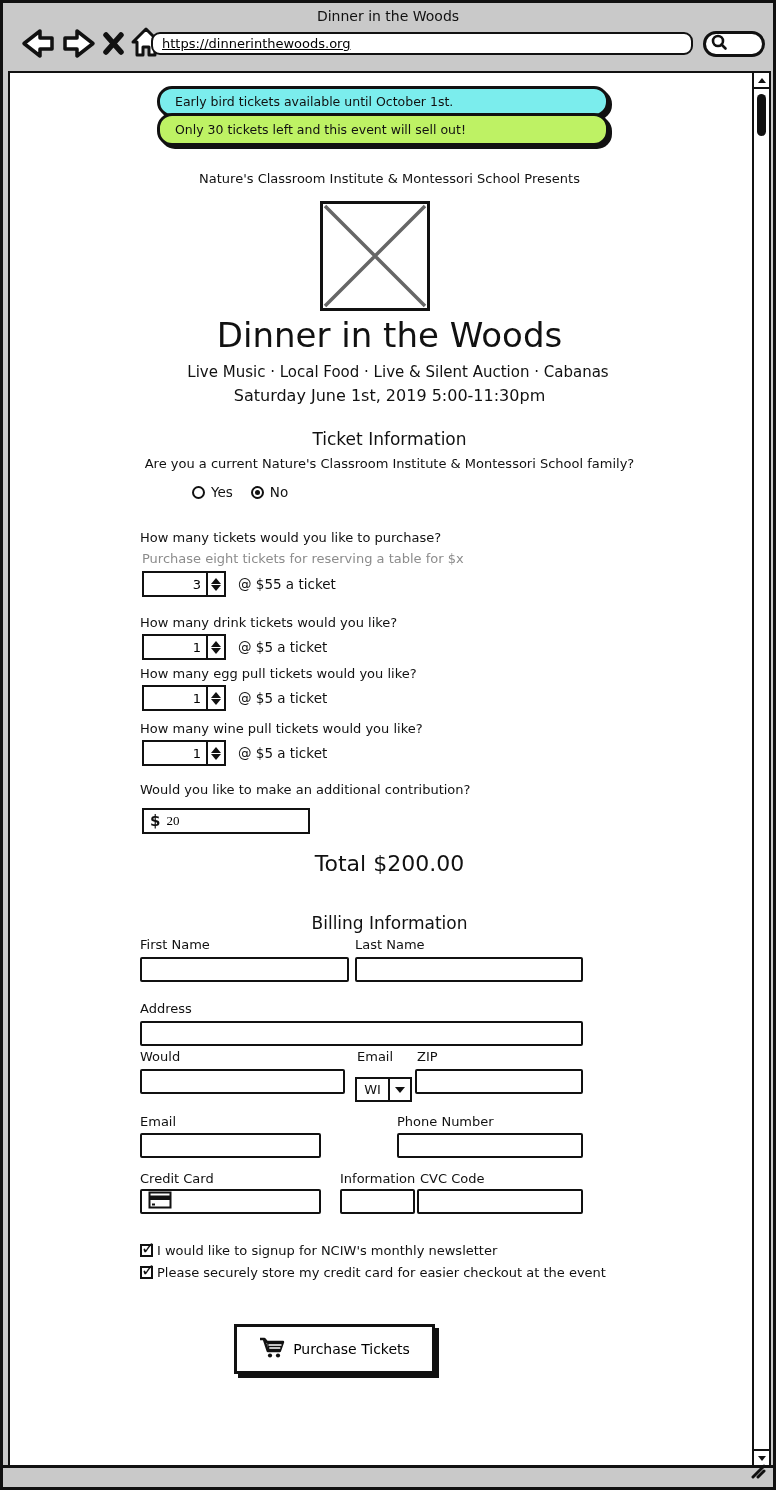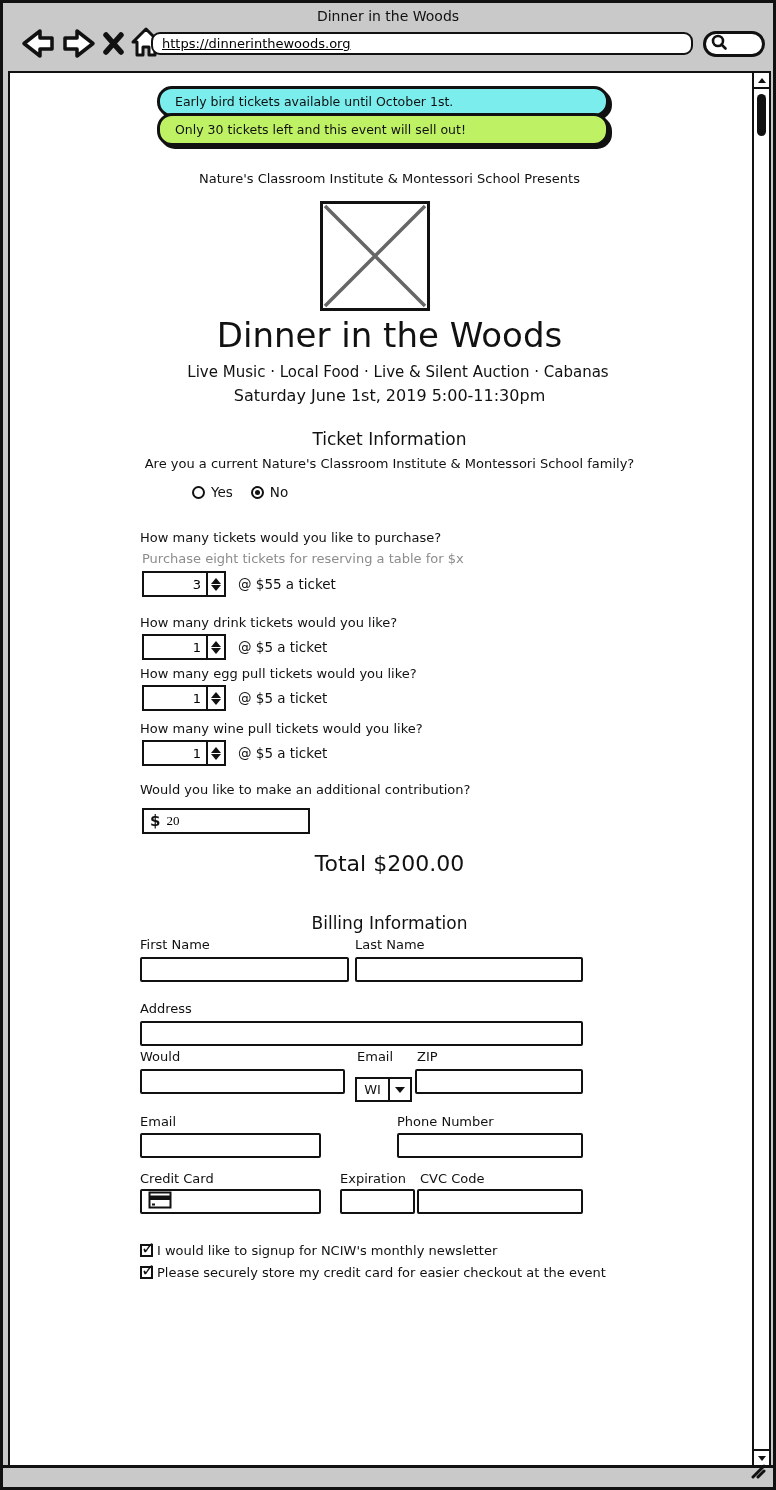--- a/index.html
+++ b/index.html
@@ -241,21 +241,21 @@
         </span>
     </div>
     <input class="inp" style="left: 405px; top: 996px; width: 168px;">
 
     <div class="lbl" style="left:130px; top:1041px;">Email</div>
     <div class="lbl" style="left:387px; top:1041px;">Phone Number</div>
     <input class="inp" style="left: 130px; top: 1060px; width: 181px;">
     <input class="inp" style="left: 387px; top: 1060px; width: 186px;">
 
     <div class="lbl" style="left:130px; top:1098px;">Credit Card</div>
-    <div class="lbl" style="left:330px; top:1098px;">Expiration</div>
+    <div class="lbl" style="left:330px; top:1098px;">Information</div>
     <div class="lbl" style="left:410px; top:1098px;">CVC Code</div>
     <div class="inp cc-box" style="left:130px; top:1116px; width:181px;">
       <span>
         <svg width="24" height="18" viewBox="0 0 24 18">
             <rect x="1.5" y="1.5" width="21" height="15" fill="#fff" stroke="#111" stroke-width="2"></rect>
             <rect x="1.5" y="4.5" width="21" height="4.5" fill="#111"></rect>
             <line x1="4" y1="13.5" x2="9" y2="13.5" stroke="#111" stroke-width="2" stroke-dasharray="3,2"></line>
           </svg>
       </span>
     </div>
@@ -264,20 +264,32 @@
 
     <div class="cb-row" style="left:130px; top:1170px;">
       <span class="cb checked"></span>
       <span>I would like to signup for NCIW's monthly newsletter</span>
     </div>
     <div class="cb-row" style="left:130px; top:1192px;">
       <span class="cb checked"></span>
       <span>Please securely store my credit card for easier checkout at the event</span>
     </div>
 
+    <button class="purchase-btn">
+      <span>
+        <svg width="26" height="22" viewBox="0 0 26 22">
+          <path d="M1 2 L5.5 2 L8 5 L24 5 L20.8 14 L8.8 14 L5 2.5" fill="none" stroke="#111" stroke-width="2.4" stroke-linejoin="round"></path>
+          <path d="M8 5 L24 5 L20.8 14 L8.8 14 Z" fill="#111"></path>
+          <path d="M9.5 8 L22.5 8 M10.3 11 L21.3 11" stroke="#fff" stroke-width="1.4"></path>
+          <circle cx="11" cy="18.5" r="2.1" fill="#111"></circle>
+          <circle cx="19" cy="18.5" r="2.1" fill="#111"></circle>
+        </svg>
+      </span>
+      <span>Purchase Tickets</span>
+    </button>
 
     <div class="scrollbar">
       <div class="scroll-btn up">
         <span class="tri-up" style="border-left-width:4px;border-right-width:4px;border-bottom-width:5px;"></span>
       </div>
       <div class="scroll-thumb"></div>
       <div class="scroll-btn down">
         <span class="tri-down" style="border-left-width:4px;border-right-width:4px;border-top-width:5px;"></span>
       </div>
     </div>

